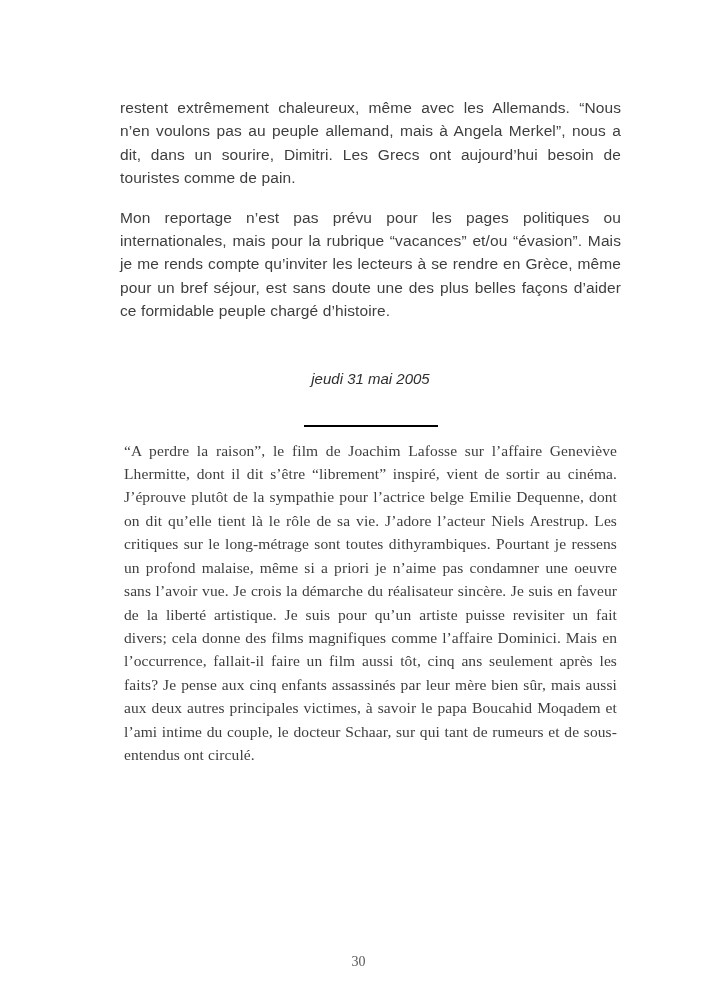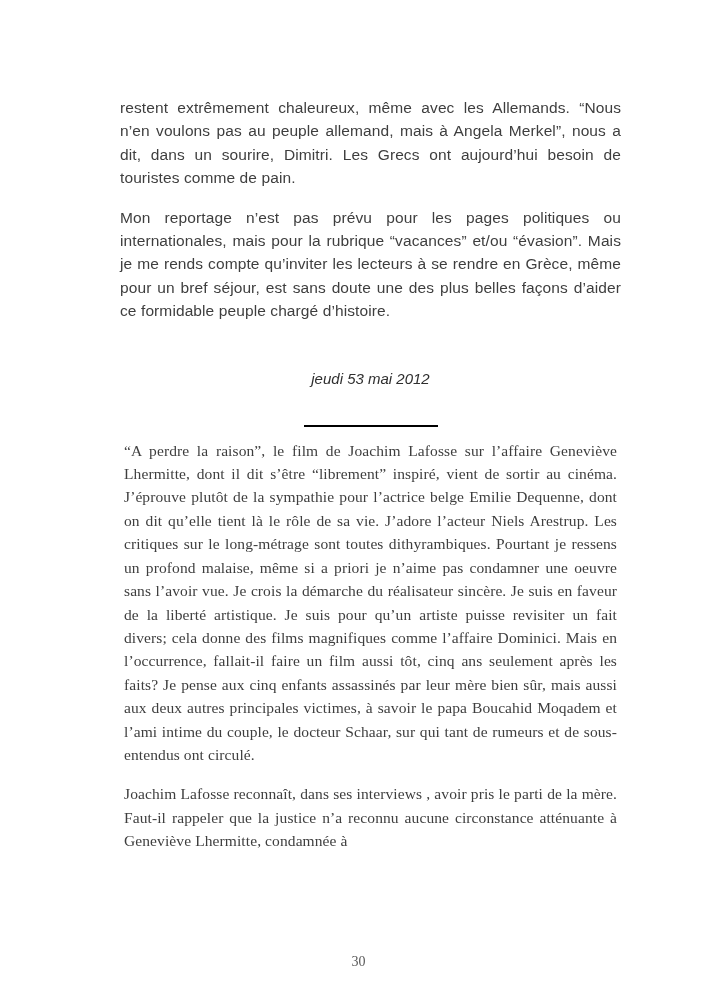--- a/index.html
+++ b/index.html
@@ -71,27 +71,26 @@
 <body>
 
 <div class="page">
   <div class="content">
 
     <p class="body-par">restent extrêmement chaleureux, même avec les Allemands. “Nous n’en voulons pas au peuple allemand, mais à Angela Merkel”, nous a dit, dans un sourire, Dimitri. Les Grecs ont aujourd’hui besoin de touristes comme de pain.</p>
 
     <p class="body-par">Mon reportage n’est pas prévu pour les pages politiques ou internationales, mais pour la rubrique “vacances” et/ou “évasion”. Mais je me rends compte qu’inviter les lecteurs à se rendre en Grèce, même pour un bref séjour, est sans doute une des plus belles façons d’aider ce formidable peuple chargé d’histoire.</p>
 
     <div class="title-block">
-      <div class="article-date">jeudi 53 mai 2012</div>
+      <div class="article-date">jeudi 31 mai 2005</div>
     </div>
 
     <hr class="separator-rule">
 
     <div class="article-body">
       <p class="body-par">“A perdre la raison”, le film de Joachim Lafosse sur l’affaire Geneviève Lhermitte, dont il dit s’être “librement” inspiré, vient de sortir au cinéma. J’éprouve plutôt de la sympathie pour l’actrice belge Emilie Dequenne, dont on dit qu’elle tient là le rôle de sa vie. J’adore l’acteur Niels Arestrup. Les critiques sur le long-métrage sont toutes dithyrambiques. Pourtant je ressens un profond malaise, même si a priori je n’aime pas condamner une oeuvre sans l’avoir vue. Je crois la démarche du réalisateur sincère. Je suis en faveur de la liberté artistique. Je suis pour qu’un artiste puisse revisiter un fait divers; cela donne des films magnifiques comme l’affaire Dominici. Mais en l’occurrence, fallait-il faire un film aussi tôt, cinq ans seulement après les faits? Je pense aux cinq enfants assassinés par leur mère bien sûr, mais aussi aux deux autres principales victimes, à savoir le papa Boucahid Moqadem et l’ami intime du couple, le docteur Schaar, sur qui tant de rumeurs et de sous-entendus ont circulé.</p>
 
-      <p class="body-par">Joachim Lafosse reconnaît, dans ses interviews , avoir pris le parti de la mère. Faut-il rappeler que la justice n’a reconnu aucune circonstance atténuante à Geneviève Lhermitte, condamnée à</p>
     </div>
 
   </div>
 
   <div class="page-number">30</div>
 </div>
 
 </body></html>

